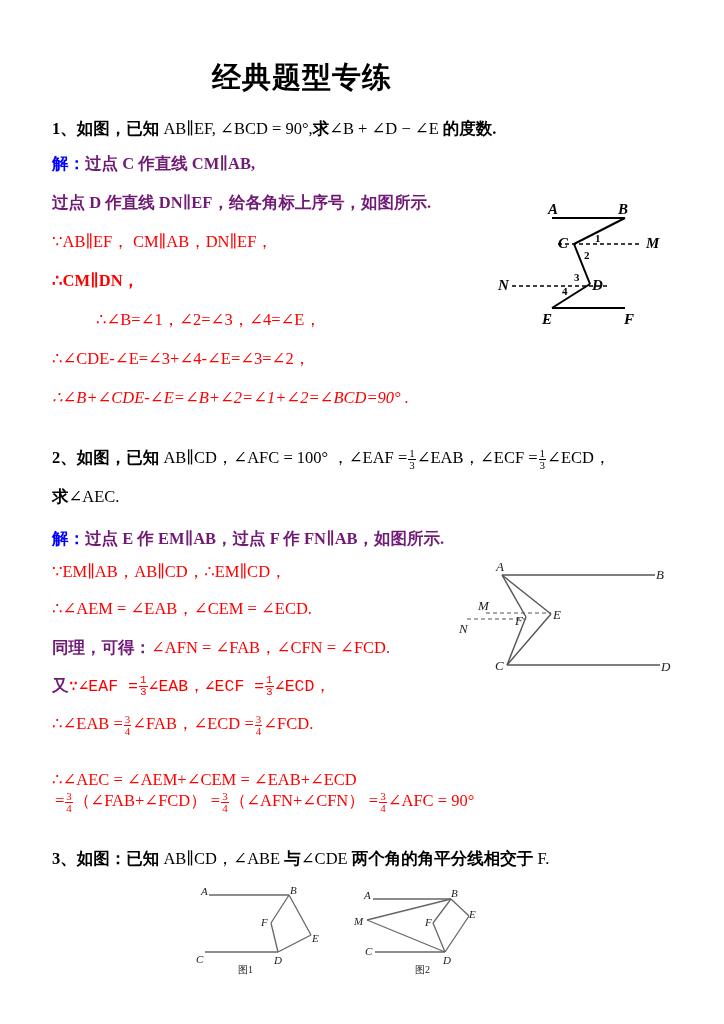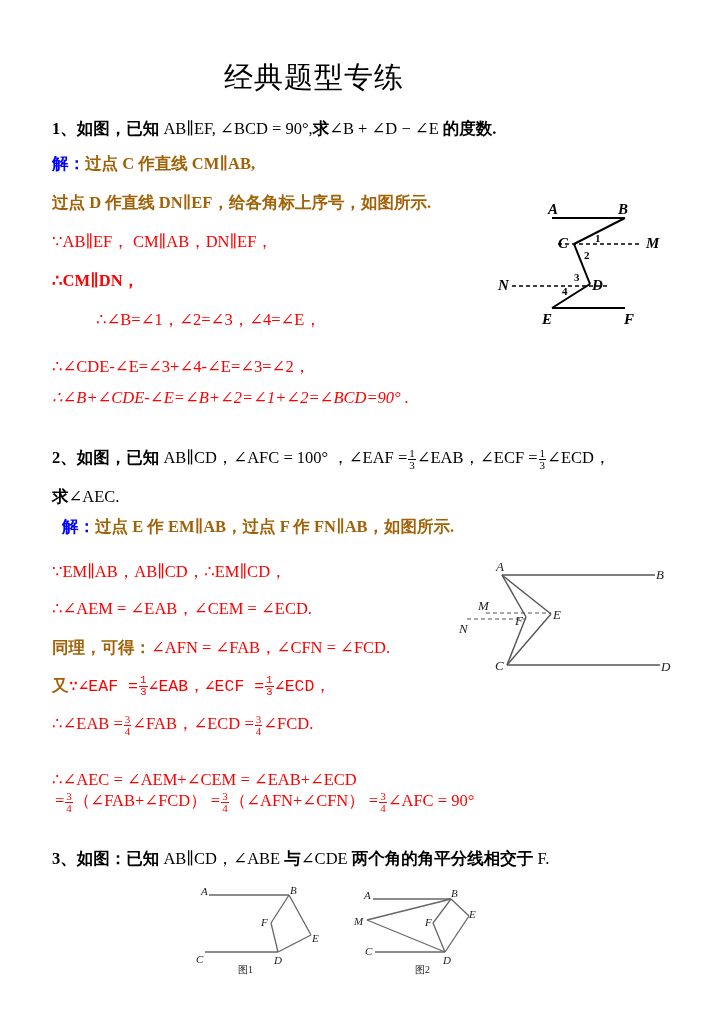--- a/index.html
+++ b/index.html
@@ -1,24 +1,24 @@
 <!DOCTYPE html>
 <html><head>
 <meta charset="utf-8">
 <style>
   html, body { margin: 0; padding: 0; background: #ffffff; }
   body { width: 724px; height: 1024px; position: relative; overflow: hidden;
          font-family: "Liberation Serif", "DejaVu Serif", serif; color: #000; }
   .title { position: absolute; left: 0; top: 58px; width: 604px; text-align: center;
-           font-size: 29px; font-weight: normal; letter-spacing: 1px; margin-left: 12px; }
+           font-size: 29px; font-weight: bold; letter-spacing: 1px; }
   .line { position: absolute; left: 52px; font-size: 16.5px; white-space: nowrap; line-height: 22px; }
   .q { color: #000; font-weight: bold; }
   .q .m { font-weight: normal; }
   .red { color: #ff0000; }
-  .redb { color: #a16207; font-weight: bold; }
+  .redb { color: #701a75; font-weight: bold; }
   .blue { color: #0000ff; font-weight: bold; }
   .frac { display: inline-block; vertical-align: middle; text-align: center; font-size: 11px; line-height: 11px; margin: 0 1px; }
   .frac span { display: block; }
   .frac .num { border-bottom: 1px solid currentColor; padding: 0 1px; }
   svg text { font-family: "Liberation Serif", serif; font-style: italic; }
   .fig { position: absolute; }
 </style>
 </head>
 <body>
 
@@ -27,21 +27,21 @@
 <div class="line q" style="top:118px;">
   <span>1、</span><span>如图，已知</span><span class="m"> AB∥EF, ∠BCD = 90°,</span><span>求</span><span class="m">∠B + ∠D − ∠E</span><span> 的度数.</span>
 </div>
 <div class="line" style="top:153px;">
   <span class="blue">解：</span><span class="redb">过点 C 作直线 CM∥AB,</span>
 </div>
 <div class="line redb" style="top:192px;">过点 D 作直线 DN∥EF，给各角标上序号，如图所示.</div>
 <div class="line red" style="top:231px;">∵AB∥EF，  CM∥AB，DN∥EF，</div>
 <div class="line red" style="top:270px;font-weight:bold;">∴CM∥DN，</div>
 <div class="line red" style="top:309px;margin-left:44px;">∴∠B=∠1，∠2=∠3，∠4=∠E，</div>
-<div class="line red" style="top:348px;margin-top:8px;">∴∠CDE-∠E=∠3+∠4-∠E=∠3=∠2，</div>
+<div class="line red" style="top:348px;">∴∠CDE-∠E=∠3+∠4-∠E=∠3=∠2，</div>
 <div class="line red" style="top:387px;font-style:italic;">∴∠B+∠CDE-∠E=∠B+∠2=∠1+∠2=∠BCD=90° .</div>
 
 <svg class="fig" style="left:490px;top:192px;" width="200" height="140" viewBox="0 0 200 140">
   <g stroke="#000" stroke-width="2" fill="none">
     <line x1="62" y1="26" x2="135" y2="26"></line>
     <line x1="135" y1="26" x2="84" y2="52"></line>
     <line x1="84" y1="52" x2="100" y2="92"></line>
     <line x1="100" y1="92" x2="62" y2="116"></line>
     <line x1="62" y1="116" x2="135" y2="116"></line>
   </g>
@@ -66,21 +66,21 @@
     <text x="72" y="103" style="font-style:normal">4</text>
   </g>
 </svg>
 
 <div class="line q" style="top:447px;">
   <span>2、</span><span>如图，已知</span><span class="m"> AB∥CD，∠AFC = 100° ，∠EAF =</span><span class="frac m"><span class="num">1</span><span>3</span></span><span class="m">∠EAB，∠ECF =</span><span class="frac m"><span class="num">1</span><span>3</span></span><span class="m">∠ECD，</span>
 </div>
 <div class="line q" style="top:486px;">
   <span>求</span><span class="m">∠AEC.</span>
 </div>
-<div class="line" style="top:516px;margin-left:10px;">
+<div class="line" style="top:528px;">
   <span class="blue">解：</span><span class="redb">过点 E 作 EM∥AB，过点 F 作 FN∥AB，如图所示.</span>
 </div>
 <div class="line red" style="top:561px;">∵EM∥AB，AB∥CD，∴EM∥CD，</div>
 <div class="line red" style="top:598px;">∴∠AEM = ∠EAB，∠CEM = ∠ECD.</div>
 <div class="line" style="top:637px;">
   <span class="redb">同理，可得：</span><span class="red">∠AFN = ∠FAB，∠CFN = ∠FCD.</span>
 </div>
 <div class="line red" style="top:675px;font-family:Liberation Mono, monospace;">
   <span class="redb">又</span><span>∵∠EAF =</span><span class="frac"><span class="num">1</span><span>3</span></span><span>∠EAB，∠ECF =</span><span class="frac"><span class="num">1</span><span>3</span></span><span>∠ECD，</span>
 </div>

